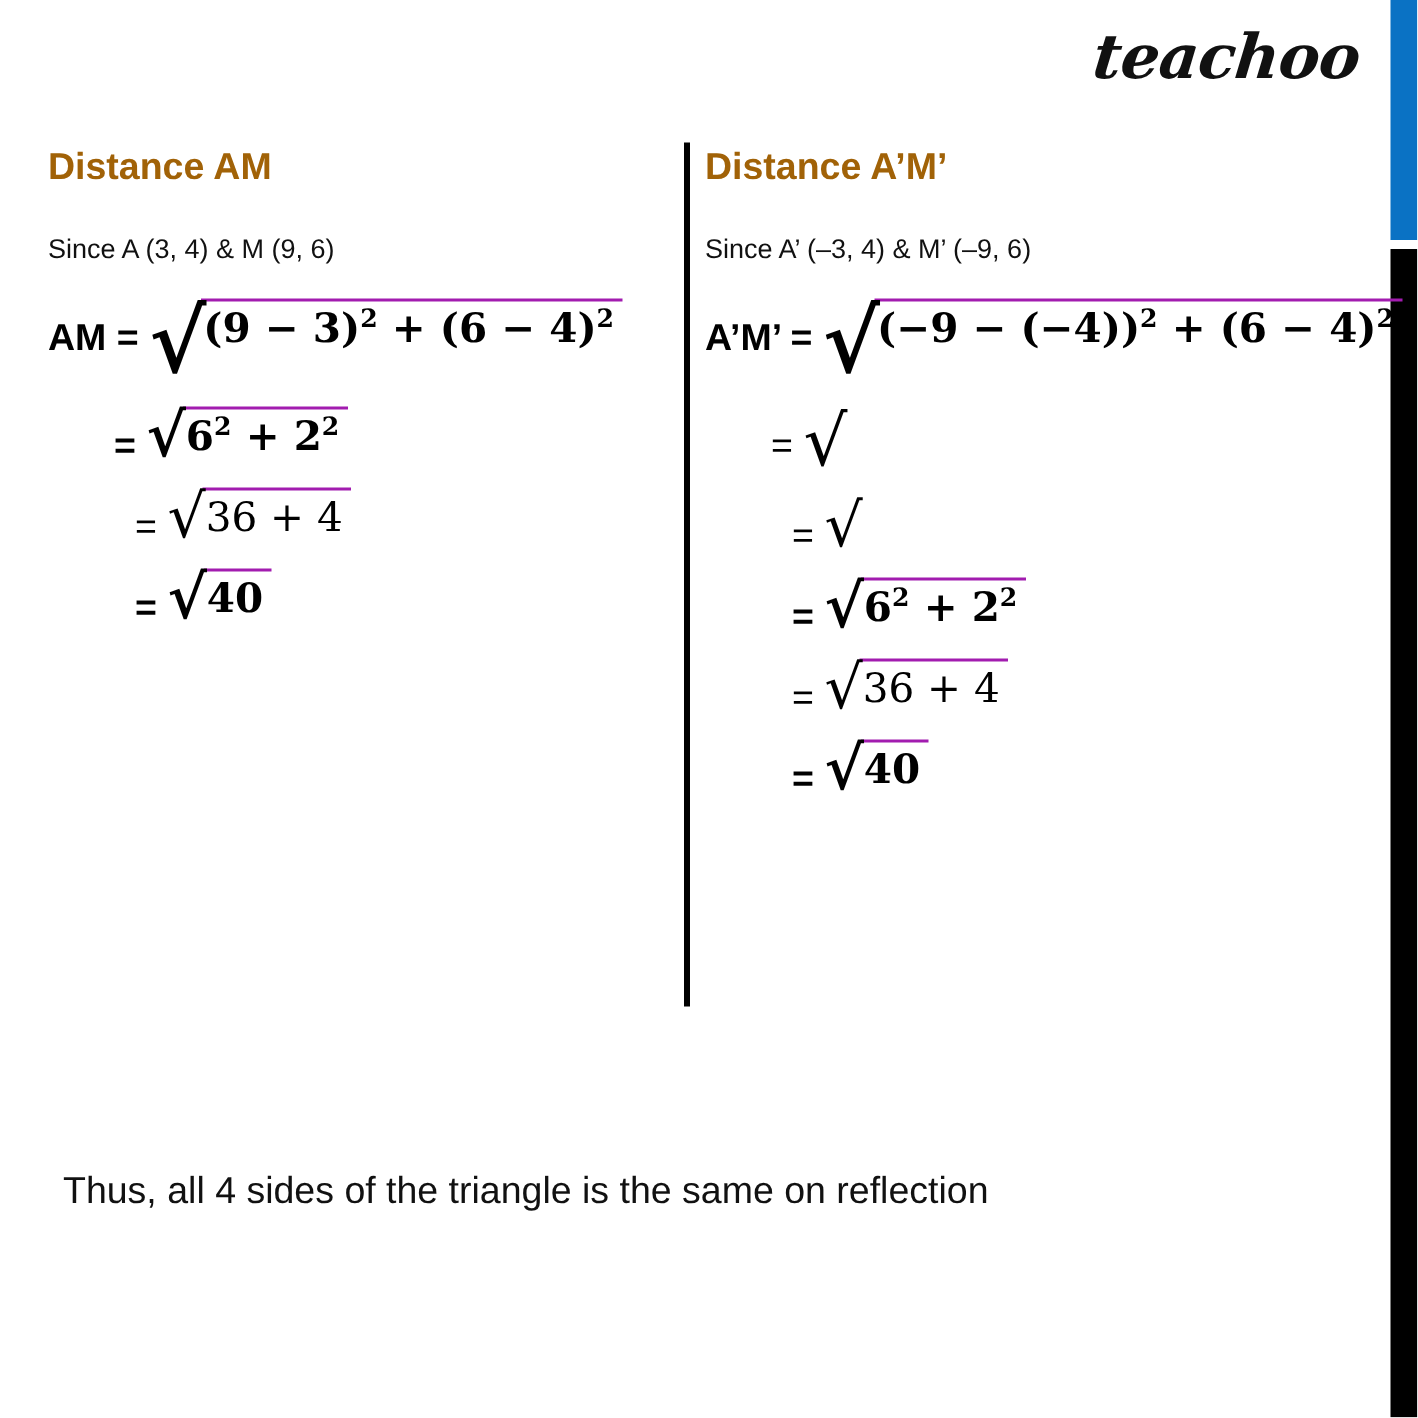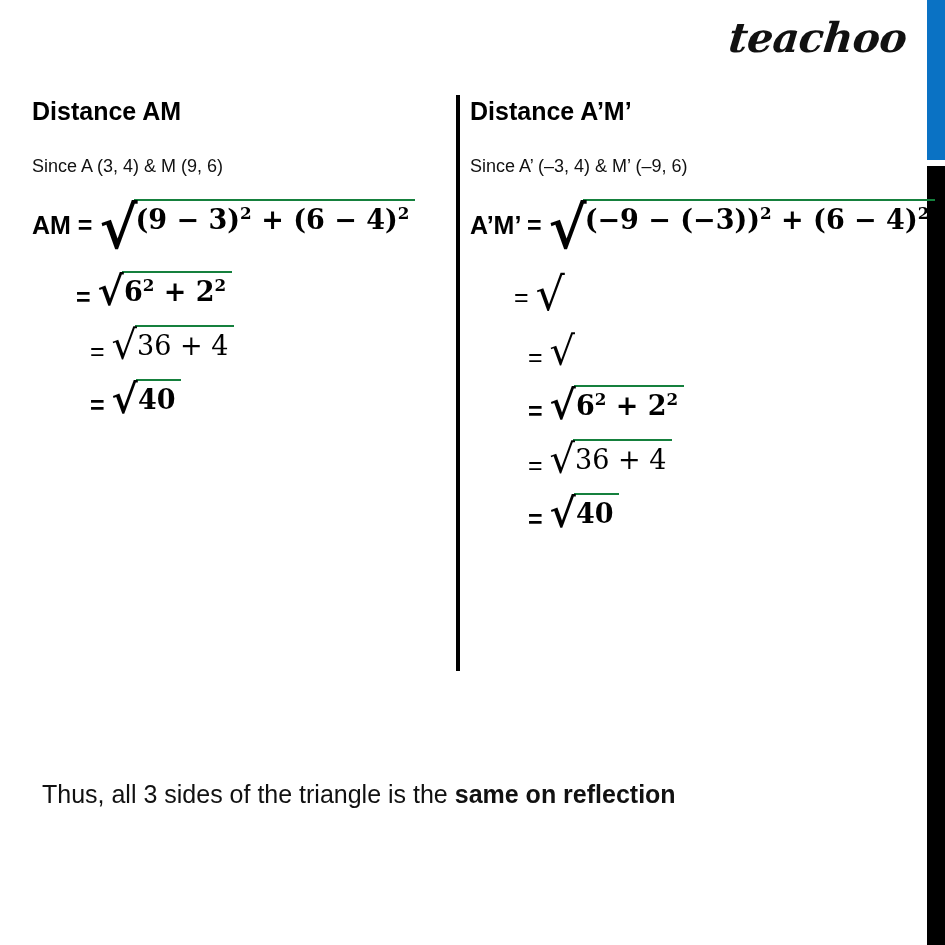--- a/index.html
+++ b/index.html
@@ -63,21 +63,21 @@
 
   
   .col {
     position: absolute;
     top: 98px;
   }
   .col-left  { left: 32px;  width: 420px; }
   .col-right { left: 470px; width: 520px; }
 
   .col-heading {
-    color: #000000;
+    color: #a16207;
     font-weight: 700;
     font-size: 25px;
     line-height: 1.1;
     margin: 0 0 30px 0;
     white-space: nowrap;
   }
   .given-line {
     font-size: 18px;
     color: #111111;
     margin: 0 0 22px 0;
@@ -112,21 +112,21 @@
     display: inline-flex;
     align-items: stretch;
   }
   .rad-sign {
     display: inline-block;
     font-family: "DejaVu Serif", serif;
     align-self: flex-end;
     position: relative;
   }
   .rad-inner {
-    border-top: 2px solid #15803d;
+    border-top: 2px solid #a21caf;
     padding: 5px 6px 0 2px;
     display: inline-block;
   }
   sup {
     font-size: 0.62em;
     vertical-align: super;
     line-height: 0;
   }
 
   
@@ -139,21 +139,21 @@
 
   
   .conclusion {
     position: absolute;
     left: 42px;
     top: 780px;
     font-size: 25px;
     color: #111111;
     white-space: nowrap;
   }
-  .conclusion b { font-weight: 700; }
+  .conclusion b { font-weight: 400; }
 
   
   .clipper { overflow: hidden; }
 </style>
 </head>
 <body>
 
 <div id="slide">
 
   <div class="edge-bar-blue"></div>
@@ -199,21 +199,21 @@
   </div>
 
   <div class="col col-right clipper">
     <div class="col-heading">Distance A’M’</div>
     <div class="given-line">Since A’ (–3, 4) &amp; M’ (–9, 6)</div>
     <div>
         <div class="eq ">
           <span class="eq-label">A’M’ =</span>
           <span class="eq-body bold"><span class="radical rad-lg">
               <span class="rad-sign">√</span>
-              <span class="rad-inner"><span>(−9 − (−3))</span><sup>2</sup><span> + (6 − 4)</span><sup>2</sup></span>
+              <span class="rad-inner"><span>(−9 − (−4))</span><sup>2</sup><span> + (6 − 4)</span><sup>2</sup></span>
             </span></span>
         </div>
         <div class="eq indent-1">
           <span class="eq-label plain">=</span>
           <span class="eq-body"><span class="radical rad-md">
               <span class="rad-sign">√</span>
             </span></span>
         </div>
         <div class="eq indent-2">
           <span class="eq-label plain">=</span>
@@ -239,16 +239,16 @@
           <span class="eq-label">=</span>
           <span class="eq-body bold"><span class="radical rad-sm">
               <span class="rad-sign">√</span>
               <span class="rad-inner"><span>40</span></span>
             </span></span>
         </div>
       </div>
   </div>
 
   <div class="conclusion">
-    <span>Thus, all 3 sides of the triangle is the </span><b>same on reflection</b>
+    <span>Thus, all 4 sides of the triangle is the </span><b>same on reflection</b>
   </div>
 
 </div>
 
 </body></html>

